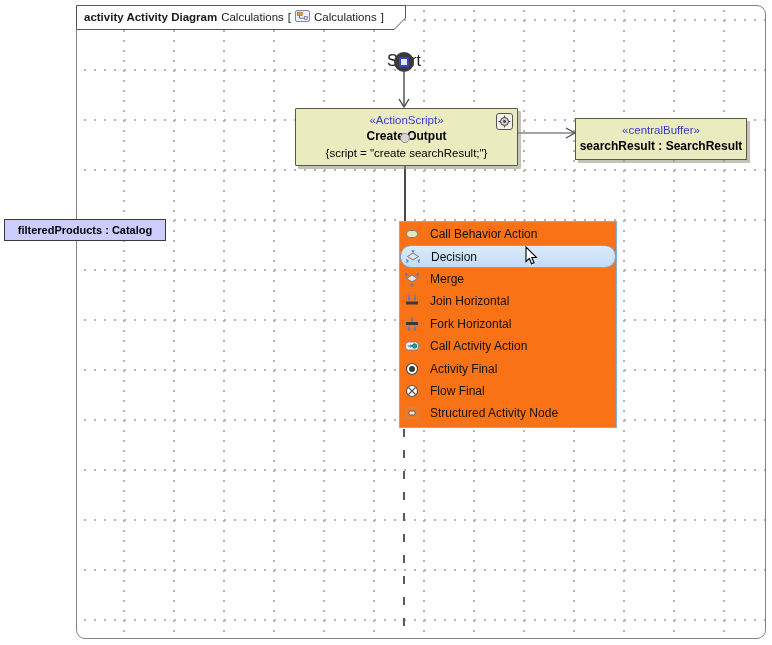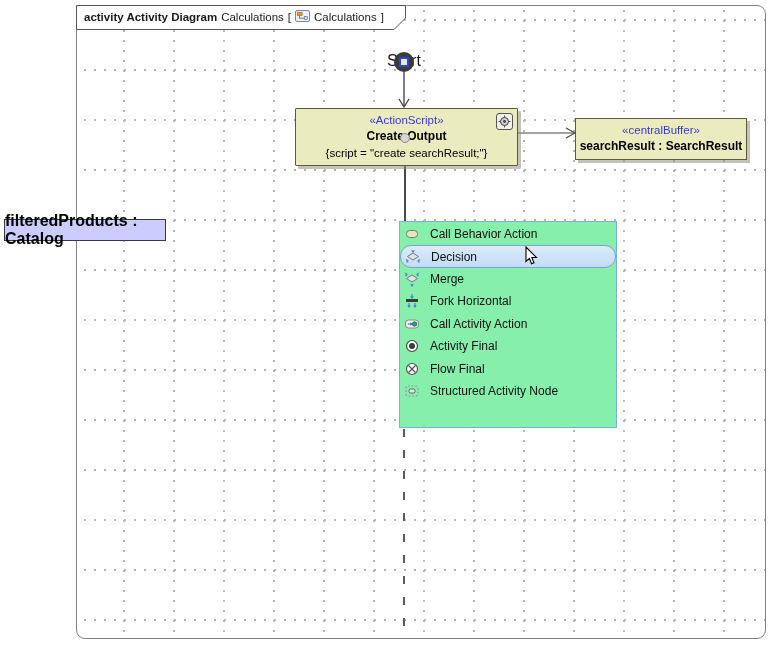--- a/index.html
+++ b/index.html
@@ -54,26 +54,26 @@
   #flow-line-2{position:absolute;left:404px;top:164px;width:2px;height:58px;
     background:#4a4a4a;z-index:1;}
   #dashed-flow{
     position:absolute;left:403px;top:429px;width:2px;height:202px;z-index:1;
     background:repeating-linear-gradient(to bottom,#5a5a5a 0 8px,transparent 8px 21px);
   }
   
   #flow-label{
     position:absolute;left:4px;top:219px;width:160px;height:20px;z-index:3;
     background:#ccccff;border:1px solid #3a3a3a;display:flex;align-items:center;
-    justify-content:center;font-weight:bold;font-size:16px;color:#000;
+    justify-content:center;font-weight:bold;font-size:11px;color:#000;
   }
   
   #context-menu{
     position:absolute;left:399px;top:221px;width:216px;height:203px;z-index:5;
-    background:#86efac;border:1px solid #7ab0e2;padding:1px 0;
+    background:#f97316;border:1px solid #7ab0e2;padding:1px 0;
   }
   .menu-row{
     height:22.4px;display:flex;align-items:center;padding:0 3px;cursor:default;
     box-sizing:border-box;
   }
   .menu-row.highlight{
     background:linear-gradient(#dcebfa,#c2dcf5);
     border:1px solid #7da2ce;border-radius:11px;
   }
   .menu-icon{width:18px;display:flex;justify-content:center;align-items:center;flex:none;}
@@ -185,20 +185,34 @@
           <g stroke="#4a74d8" stroke-width="1.1" fill="none">
             <polyline points="1.2,2 3,3.5 1.5,5"></polyline>
             <polyline points="14.8,2 13,3.5 14.5,5"></polyline>
             <polyline points="6.8,13 8,15 9.2,13"></polyline>
           </g>
         </svg>
       </span>
       <span class="menu-label">Merge</span>
     </div>
 
+    <div class="menu-row">
+      <span class="menu-icon">
+        <svg width="16" height="16">
+          <rect x="2" y="8.5" width="12" height="3" fill="#3a3a3a"></rect>
+          <g stroke="#4a74d8" stroke-width="1.1" fill="none">
+            <line x1="5" y1="1.5" x2="5" y2="6.5"></line>
+              <polyline points="3.8,5 5,7 6.2,5"></polyline>
+            <line x1="11" y1="1.5" x2="11" y2="6.5"></line>
+              <polyline points="9.8,5 11,7 12.2,5"></polyline>
+          </g>
+        </svg>
+      </span>
+      <span class="menu-label">Join Horizontal</span>
+    </div>
 
     <div class="menu-row">
       <span class="menu-icon">
         <svg width="16" height="16">
           <rect x="2" y="6" width="12" height="3" fill="#3a3a3a"></rect>
           <g stroke="#4a74d8" stroke-width="1.1" fill="none">
             <line x1="8" y1="1" x2="8" y2="4.5"></line>
               <polyline points="6.8,3.2 8,5 9.2,3.2"></polyline>
             <line x1="5" y1="10" x2="5" y2="13.5"></line>
               <polyline points="3.8,12.2 5,14 6.2,12.2"></polyline>

